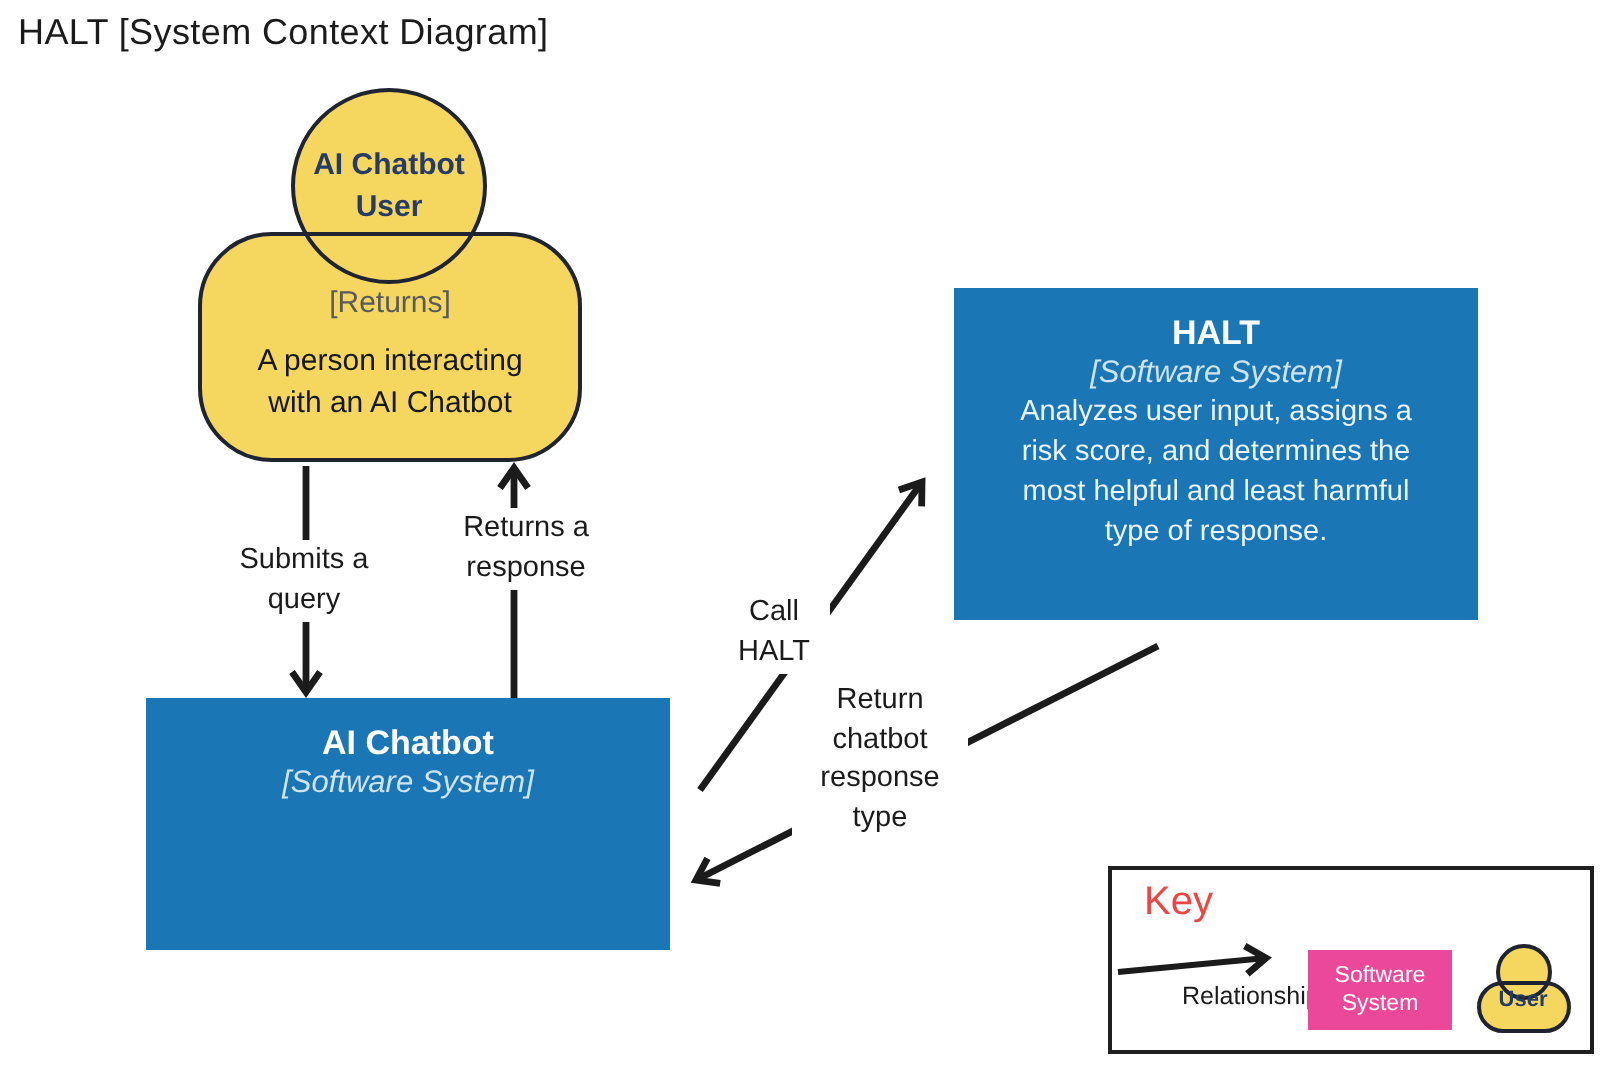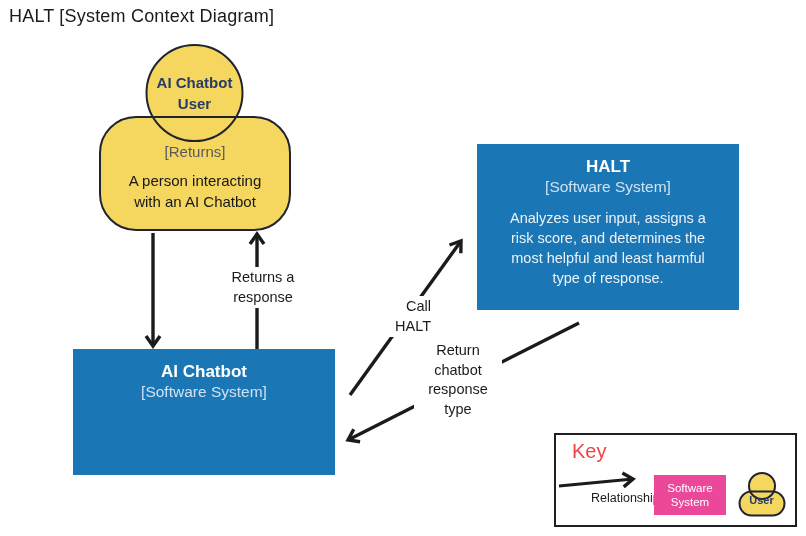--- a/index.html
+++ b/index.html
@@ -70,23 +70,23 @@
   
   .sys-box {
     position: absolute;
     background: #1B76B6;
     text-align: center;
     z-index: 2;
   }
   .sys-box.ai { left: 73px; top: 349px; width: 262px; height: 126px; }
   .sys-box.halt { left: 477px; top: 144px; width: 262px; height: 166px; }
   .box-name { margin-top: 13px; font-size: 17px; font-weight: 700; color: #ffffff; }
-  .box-type { margin-top: 1px; font-size: 15.5px; color: #CFE3F1; }
+  .box-type { margin-top: 1px; font-size: 15.5px; color: #CFE3F1; font-style: italic; }
   .box-desc {
-    margin-top: 12px; padding: 0 10px;
+    padding: 0 10px;
     font-size: 14.5px; color: #EAF3FA;
     line-height: 1.38; white-space: pre-line;
   }
 
   
   .key-box {
     position: absolute;
     left: 554px; top: 433px; width: 243px; height: 94px;
     border: 2px solid #1F1F1F;
     background: transparent;
@@ -147,25 +147,27 @@
 
   <div class="sys-box halt">
     <div class="box-name">HALT</div>
     <div class="box-type">[Software System]</div>
     <div class="box-desc">Analyzes user input, assigns a
 risk score, and determines the
 most helpful and least harmful
 type of response.</div>
   </div>
 
-  <div class="rel-label" style="left:206px; top:267px; width:114px;">Returns a
+  <div class="rel-label" style="left:95px; top:270px; width:114px;">Submits a
+query</div>
+  <div class="rel-label" style="left:206px; top:254px; width:114px;">Returns a
 response</div>
-  <div class="rel-label" style="left:377px; top:296px; width:56px;text-align:right;">Call
+  <div class="rel-label" style="left:359px; top:296px; width:56px;">Call
 HALT</div>
-  <div class="rel-label" style="left:414px; top:340px; width:88px;">Return
+  <div class="rel-label" style="left:396px; top:340px; width:88px;">Return
 chatbot
 response
 type</div>
 
   <div class="key-box">
     <div class="key-title">Key</div>
     <div class="key-rel-label">Relationship</div>
     <div class="key-sys-box">Software
 System</div>
     <svg class="key-user-svg" width="80" height="55" viewBox="0 0 80 55">

